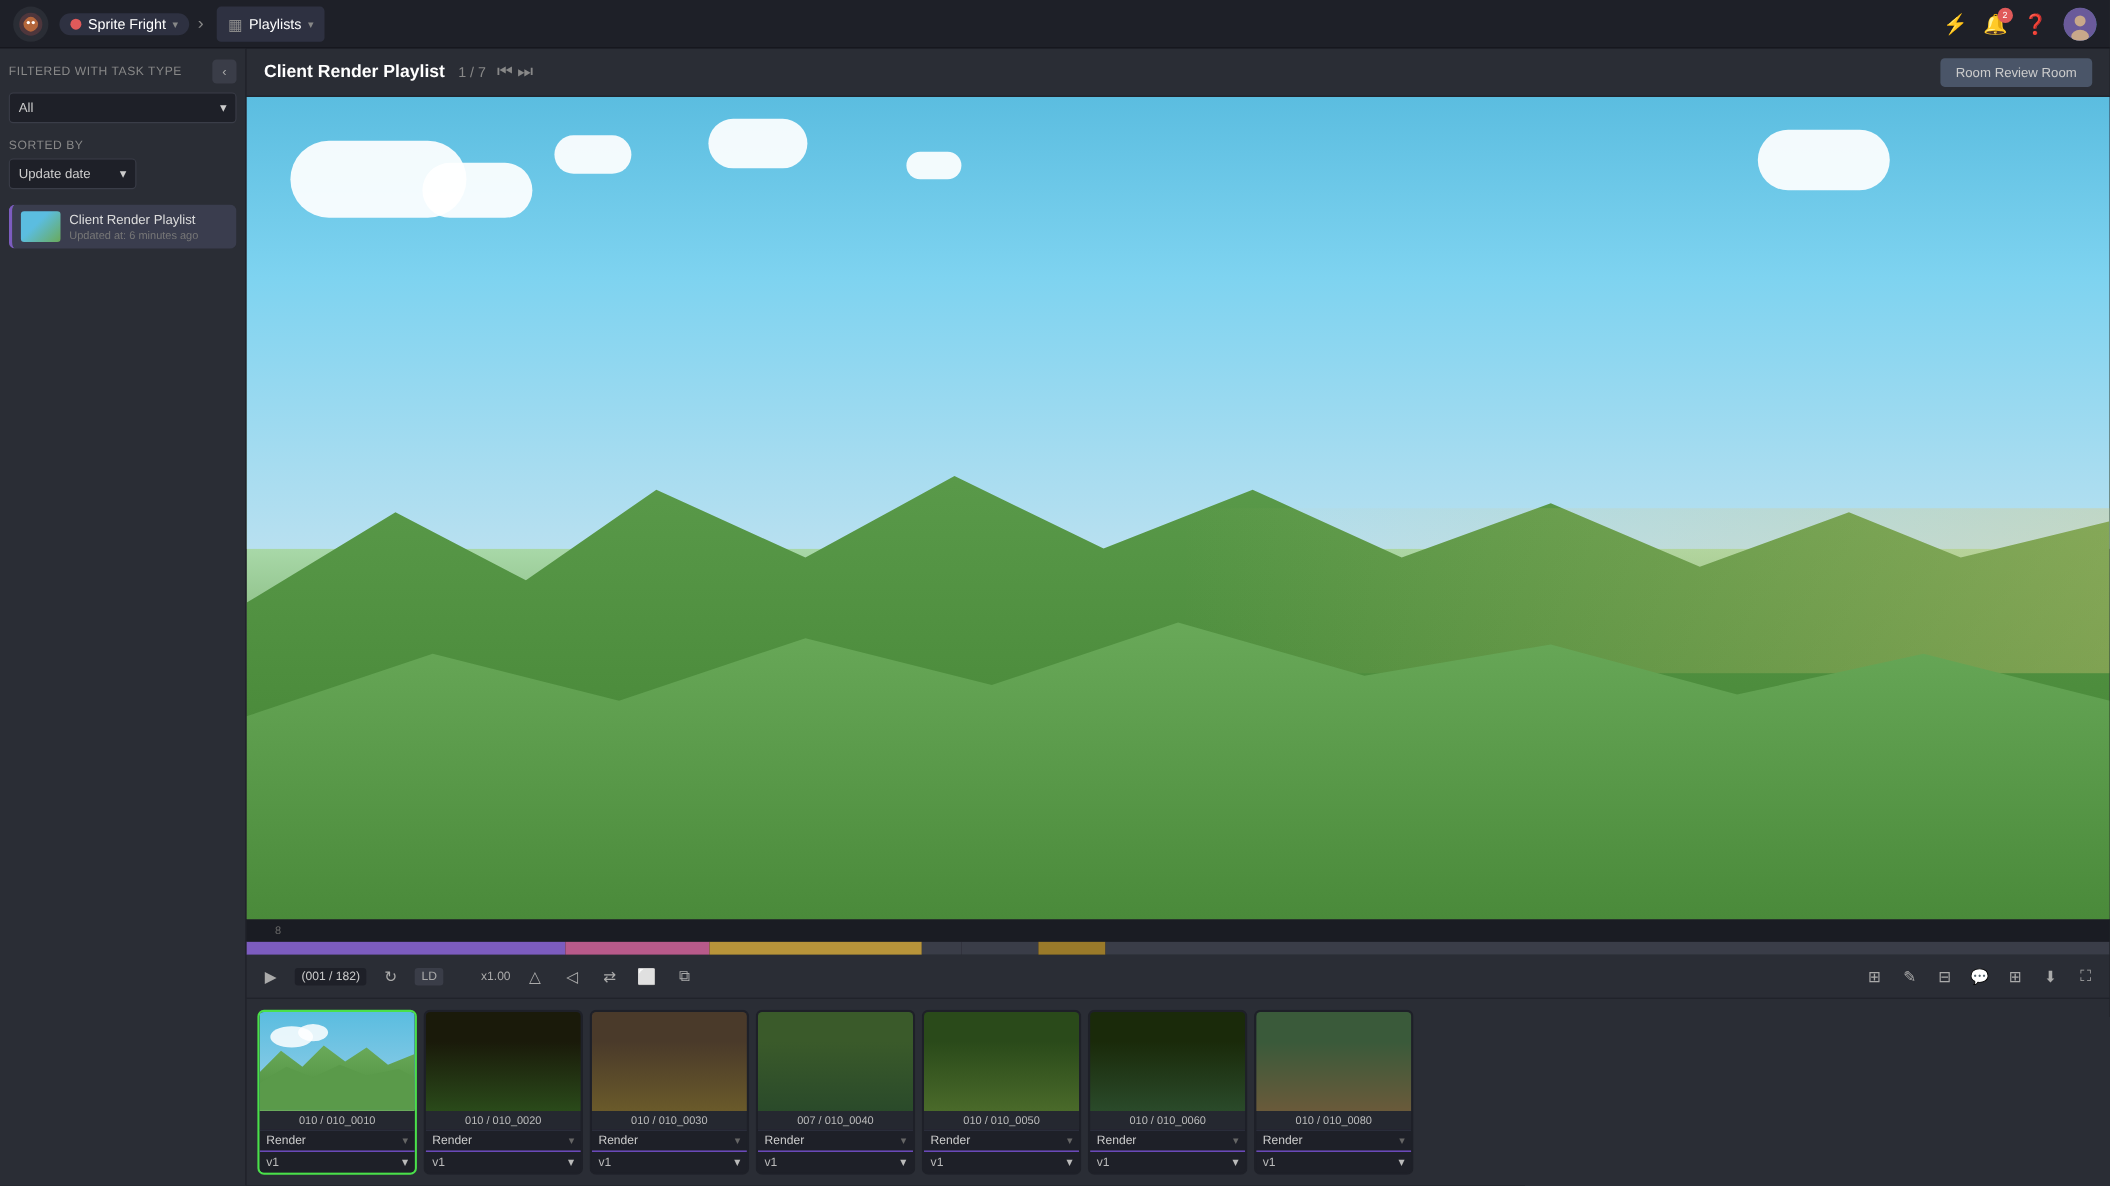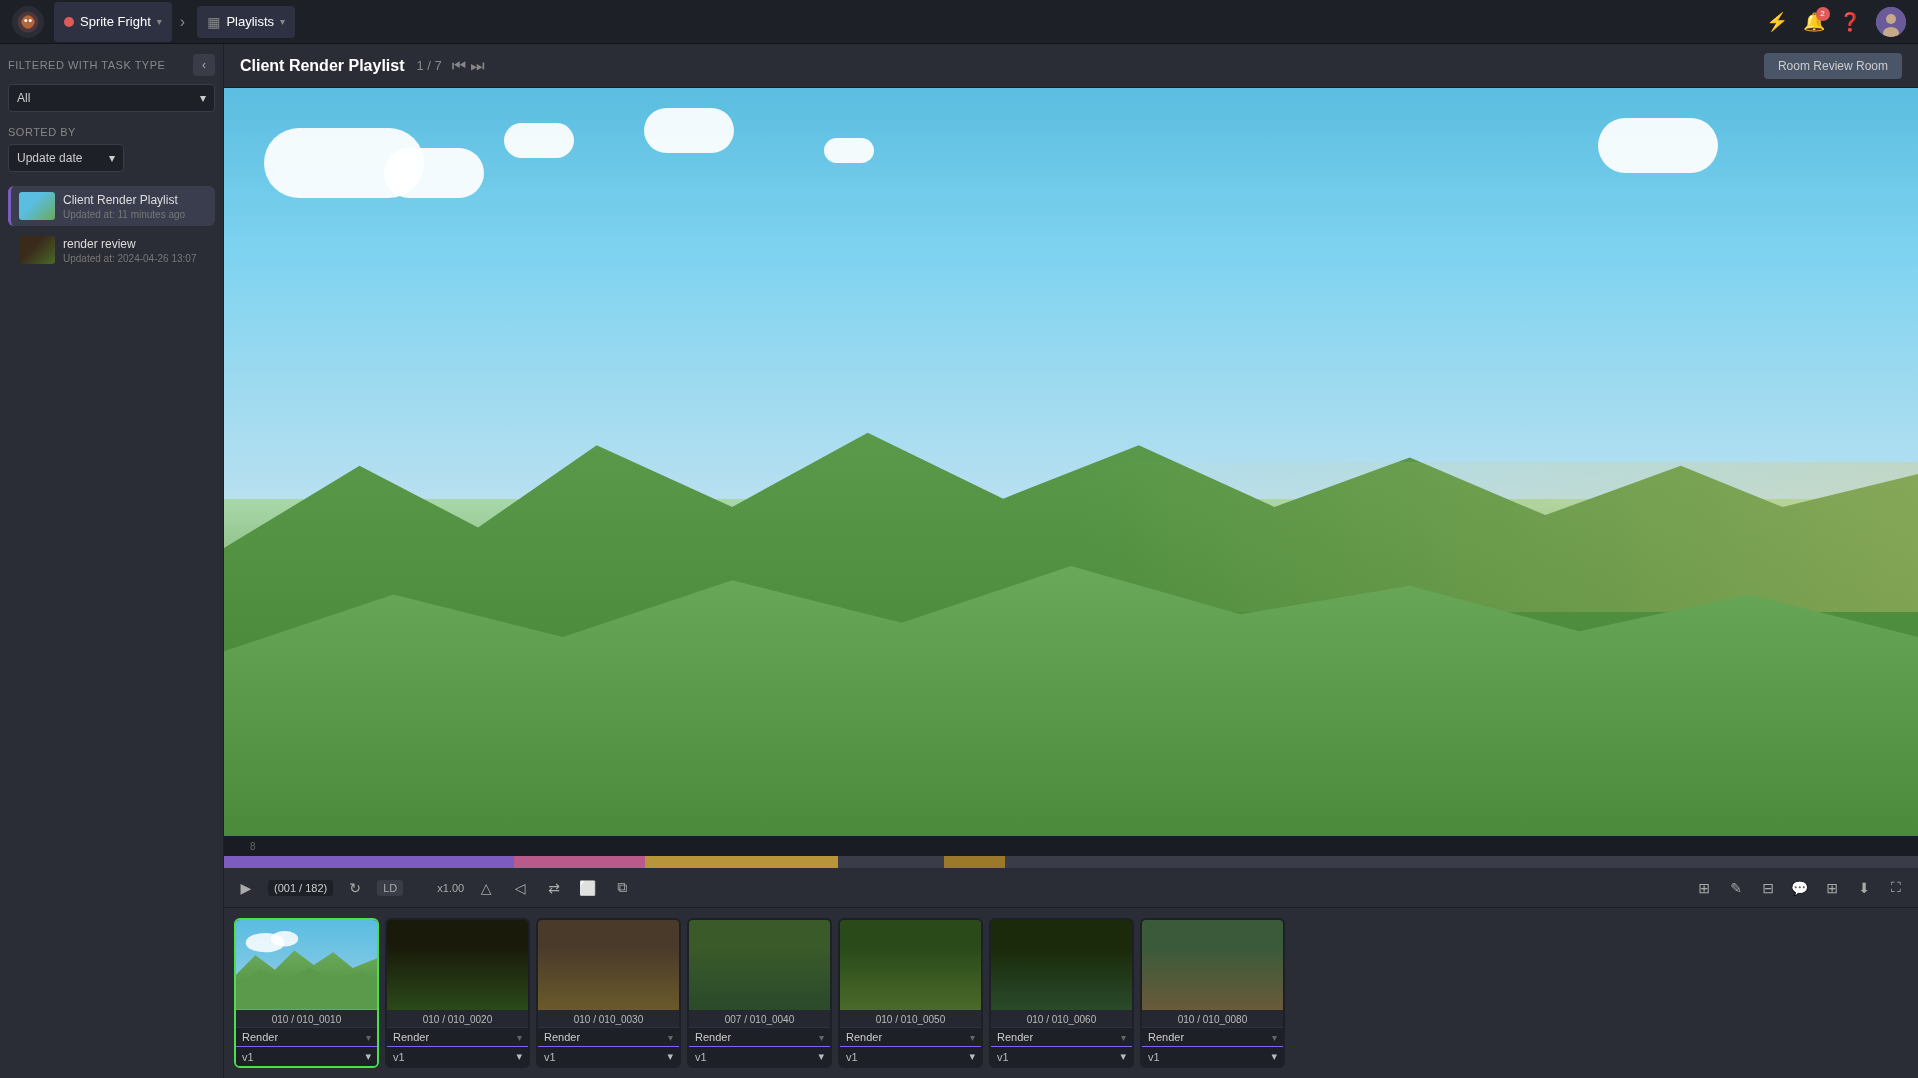--- a/index.html
+++ b/index.html
@@ -34,25 +34,25 @@
       align-items: center;
       justify-content: center;
       margin-right: 10px;
       flex-shrink: 0;
     }
     .nav-logo svg { width: 24px; height: 24px; }
     .nav-project {
       display: flex;
       align-items: center;
       background: #2e3141;
-      border-radius: 4px;
+      border-radius: 15px;
       padding: 4px 10px;
       gap: 6px;
       cursor: pointer;
-      height: 40px;
+      height: 20px;
     }
     .nav-project-dot {
       width: 10px; height: 10px;
       background: #e05a5a;
       border-radius: 50%;
     }
     .nav-project-name { color: #fff; font-size: 13px; font-weight: 500; }
     .nav-chevron { color: #888; font-size: 10px; }
     .nav-arrow {
       color: #888;
@@ -559,28 +559,21 @@
     <div class="sidebar-sort-row">
       <span>Update date</span>
       <span class="chevron-down"></span>
     </div>
     <div class="playlist-list">
 
     <div class="playlist-item active">
           <div class="playlist-thumb pthumb-1"></div>
           <div class="playlist-info">
             <div class="playlist-name">Client Render Playlist</div>
-            <div class="playlist-date">Updated at: 11 minutes ago</div>
-          </div>
-        </div>
-        <div class="playlist-item inactive">
-          <div class="playlist-thumb pthumb-2"></div>
-          <div class="playlist-info">
-            <div class="playlist-name">render review</div>
-            <div class="playlist-date">Updated at: 2024-04-26 13:07</div>
+            <div class="playlist-date">Updated at: 6 minutes ago</div>
           </div>
         </div>
       </div>
   </aside>
 
   <section class="video-area">
 
     <header class="video-header">
       <span class="video-title">Client Render Playlist</span>
       <span class="video-counter">1 / 7</span>

